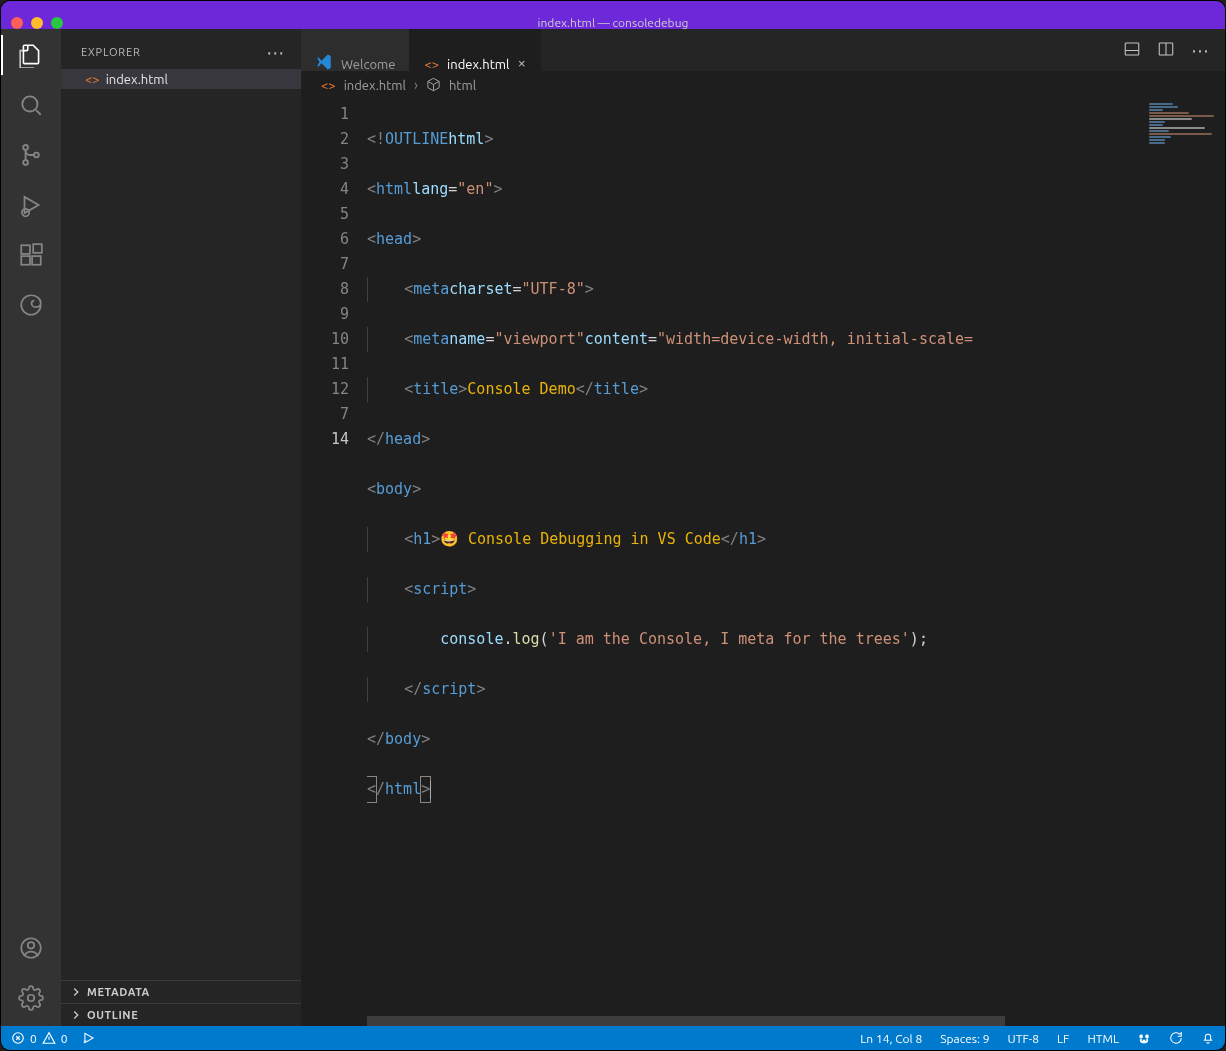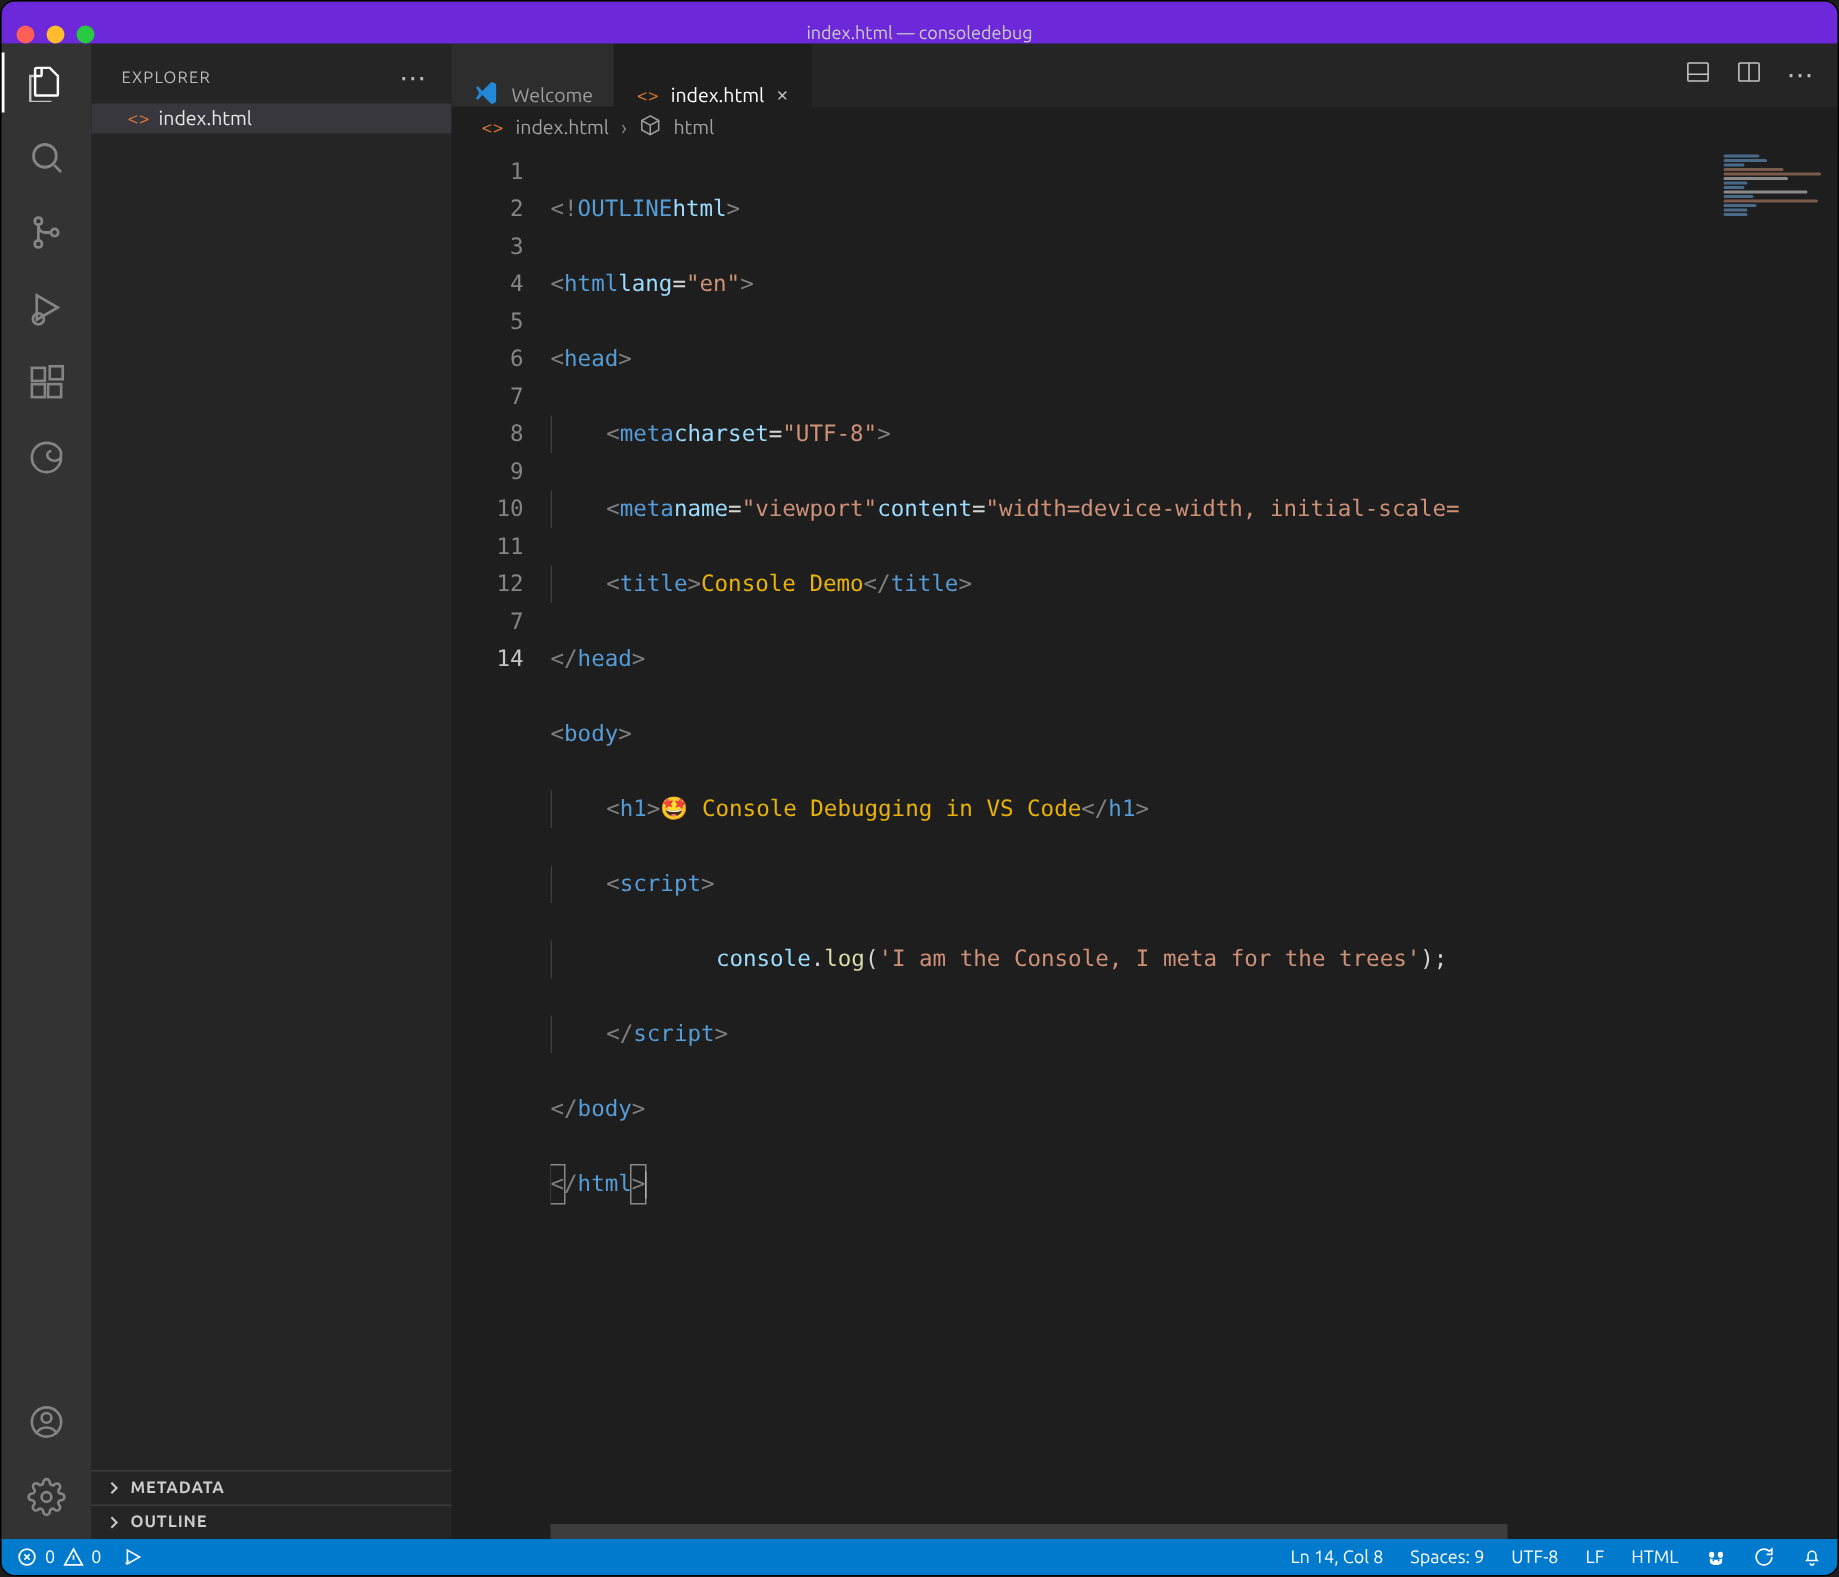--- a/index.html
+++ b/index.html
@@ -55,21 +55,21 @@
   .gutter .curline { color: #c6c6c6; }
   .code { flex: 1; font-family: "SF Mono", Menlo, Consolas, monospace; font-size: 15px; line-height: 25px; color: #d4d4d4; white-space: pre; overflow: hidden; padding-top: 3px; }
   .code .l { height: 25px; display: flex; align-items: center; }
   .indent-guide { border-left: 1px solid #404040; display: inline-block; height: 25px; }
   .tok-br   { color: #808080; }
   .tok-tag  { color: #569cd6; }
   .tok-doct { color: #569cd6; }
   .tok-attr { color: #9cdcfe; }
   .tok-str  { color: #ce9178; }
   .tok-txt  { color: #eab308; }
-  .tok-var  { color: #9cdcfe; margin-left: 37px; }
+  .tok-var  { color: #9cdcfe; }
   .tok-fn   { color: #dcdcaa; }
   .tok-pun  { color: #d4d4d4; }
   .cursor { display: inline-block; width: 1px; height: 18px; background: #aeafad; vertical-align: middle; }
   .bracket-hl { outline: 1px solid #888; }
 
   .minimap { width: 80px; background: #1e1e1e; position: relative; }
   .minimap-content { position: absolute; top: 4px; left: 4px; right: 4px; }
   .miniline { height: 2px; margin-bottom: 1px; border-radius: 1px; }
 
   .hscroll { position: absolute; bottom: 0; left: 66px; right: 80px; height: 10px; background: transparent; }

